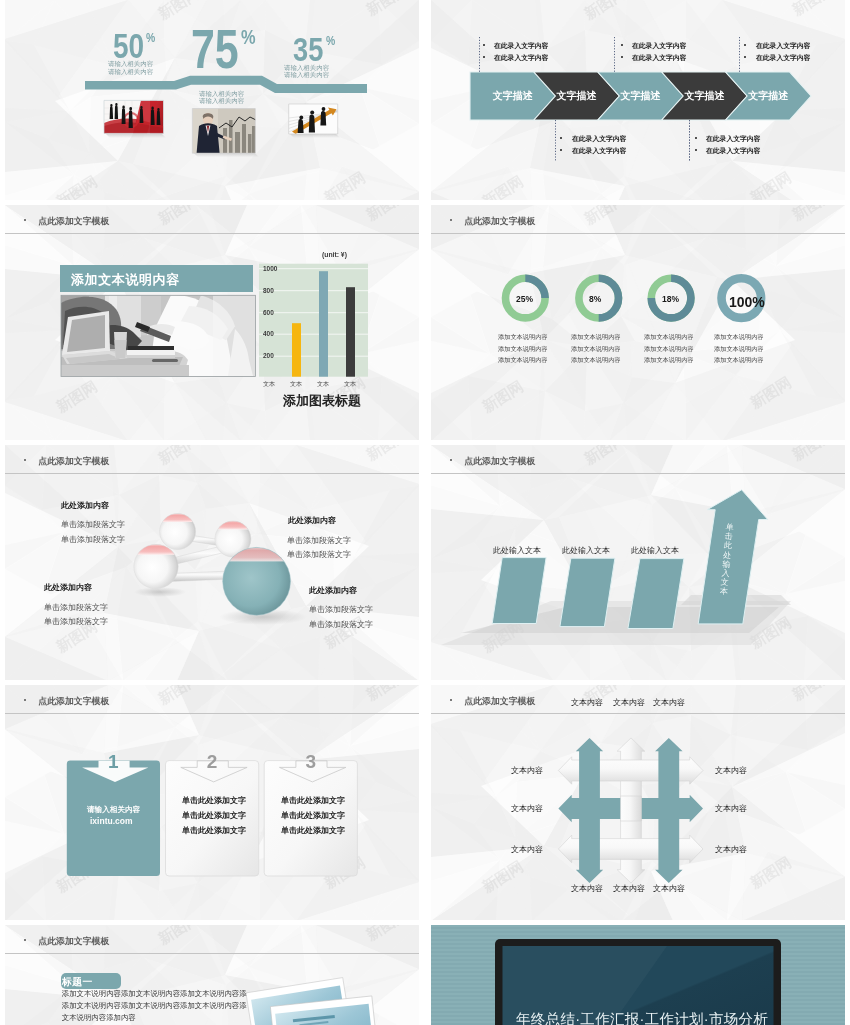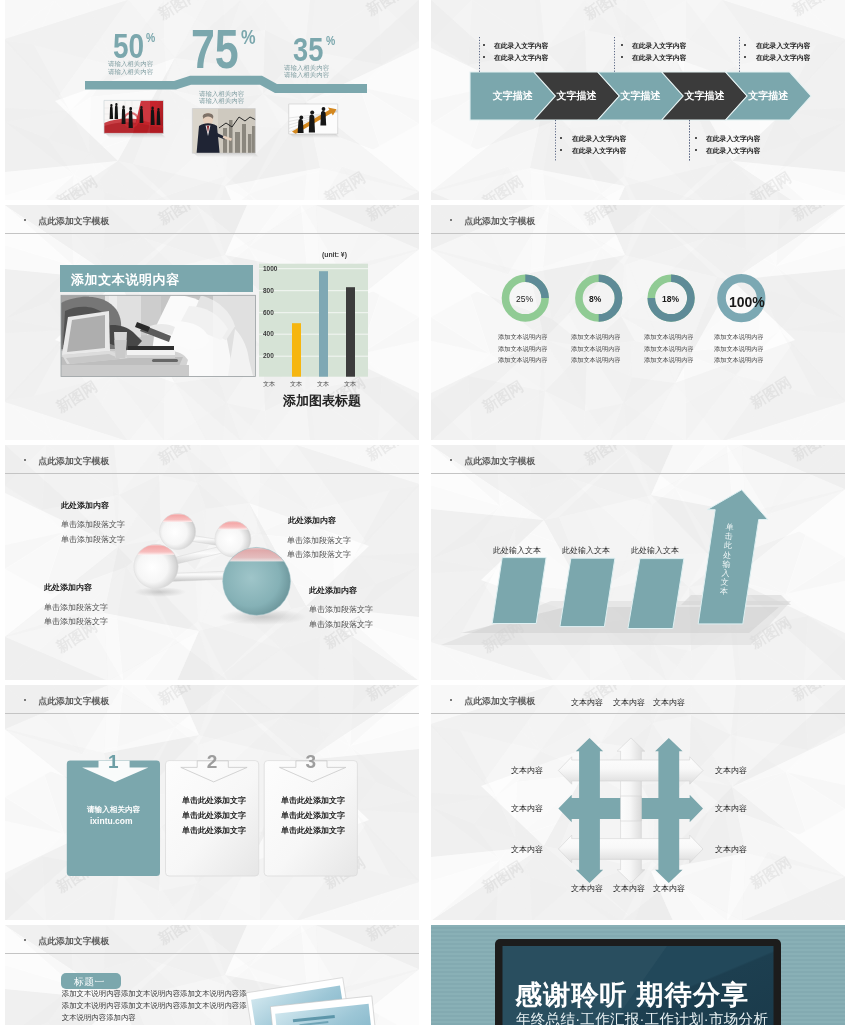--- a/index.html
+++ b/index.html
@@ -460,21 +460,21 @@
 
     <g>
       <circle cx="240.1" cy="93.1" r="19.8" fill="none" stroke="#90cb94" stroke-width="7.6"></circle>
       <path d="M240.1 73.3 A19.8 19.8 0 1 1 220.3 93.1" fill="none" stroke="#5e8b97" stroke-width="7.6"></path>
     </g>
 
     <g>
       <circle cx="310.3" cy="93.1" r="19.8" fill="none" stroke="#7ba8b3" stroke-width="8.6"></circle>
     </g>
   </svg>
-  <div class="t" style="left:85px;top:89px;font-size:8.5px;font-weight:400;color:#1a1a1a;">25%</div>
+  <div class="t" style="left:85px;top:89px;font-size:8.5px;font-weight:700;color:#1a1a1a;">25%</div>
   <div class="t" style="left:158px;top:89px;font-size:8.5px;font-weight:700;color:#1a1a1a;">8%</div>
   <div class="t" style="left:231px;top:89px;font-size:8.5px;font-weight:700;color:#1a1a1a;">18%</div>
   <div class="t" style="left:298px;top:89px;font-size:14px;font-weight:700;color:#1a1a1a;">100%</div>
 
   <div class="t" style="left:67px;top:128.2px;font-size:6.2px;color:#3d3d3d;">添加文本说明内容</div>
   <div class="t" style="left:67px;top:139.5px;font-size:6.2px;color:#3d3d3d;">添加文本说明内容</div>
   <div class="t" style="left:67px;top:150.8px;font-size:6.2px;color:#3d3d3d;">添加文本说明内容</div>
 
   <div class="t" style="left:140px;top:128.2px;font-size:6.2px;color:#3d3d3d;">添加文本说明内容</div>
   <div class="t" style="left:140px;top:139.5px;font-size:6.2px;color:#3d3d3d;">添加文本说明内容</div>
@@ -780,21 +780,21 @@
     </g>
     <g transform="rotate(-6 320 104)">
       <rect x="268" y="76" width="102" height="60" fill="#ffffff" stroke="#c2c2c2" stroke-width=".6"></rect>
       <rect x="272" y="83.5" width="94" height="48" fill="url(#mockG)"></rect>
       <rect x="289" y="91" width="42" height="3" fill="#3e7f96" opacity=".72"></rect>
       <rect x="295" y="96.5" width="29" height="2" fill="#4d8ba0" opacity=".62"></rect>
     </g>
   </svg>
 
   <div style="position:absolute;left:56.3px;top:48.3px;width:60.2px;height:15.7px;background:#7ba7ad;border-radius:5px;"></div>
-  <div class="t" style="left:69px;top:50.5px;font-size:9.8px;font-weight:400;color:#ffffff;letter-spacing:.5px;">标题一</div>
+  <div class="t" style="left:57px;top:50.5px;font-size:9.8px;font-weight:700;color:#ffffff;letter-spacing:.5px;">标题一</div>
 
   <div class="t" style="left:56.8px;top:64px;font-size:7.4px;color:#333;">添加文本说明内容添加文本说明内容添加文本说明内容添</div>
   <div class="t" style="left:56.8px;top:76px;font-size:7.4px;color:#333;">添加文本说明内容添加文本说明内容添加文本说明内容添</div>
   <div class="t" style="left:56.8px;top:88px;font-size:7.4px;color:#333;">文本说明内容添加内容</div>
 </div>
 
 <div class="slide" style="left:431px;top:925px;width:414px;height:100px;background:#83aab1;">
   <svg class="ov" viewBox="0 0 414 236" preserveAspectRatio="none" style="width:414px;height:236px">
     <defs>
       <pattern id="stripes" width="4" height="4" patternUnits="userSpaceOnUse">
@@ -806,16 +806,15 @@
         <stop offset=".52" stop-color="#22485a"></stop>
         <stop offset=".53" stop-color="#1d3f50"></stop>
         <stop offset="1" stop-color="#193848"></stop>
       </linearGradient>
     </defs>
     <rect x="0" y="0" width="414" height="236" fill="url(#stripes)"></rect>
     <rect x="64" y="14" width="286" height="122" rx="5" fill="#1c1c1c"></rect>
     <rect x="71.5" y="21" width="271" height="114" fill="url(#scrG)"></rect>
     <path d="M71.5 21 L236 21 L156 135 L71.5 135 Z" fill="#ffffff" opacity=".035"></path>
   </svg>
-  <div class="t" style="left:84px;top:52px;font-size:27px;font-weight:700;color:#ffffff;letter-spacing:1.2px;">感谢聆听 期待分享</div>
   <div class="t" style="left:85px;top:85px;font-size:14.5px;color:#e9f2f4;letter-spacing:.3px;">年终总结·工作汇报·工作计划·市场分析</div>
 </div>
 </div>
 
 </body></html>

